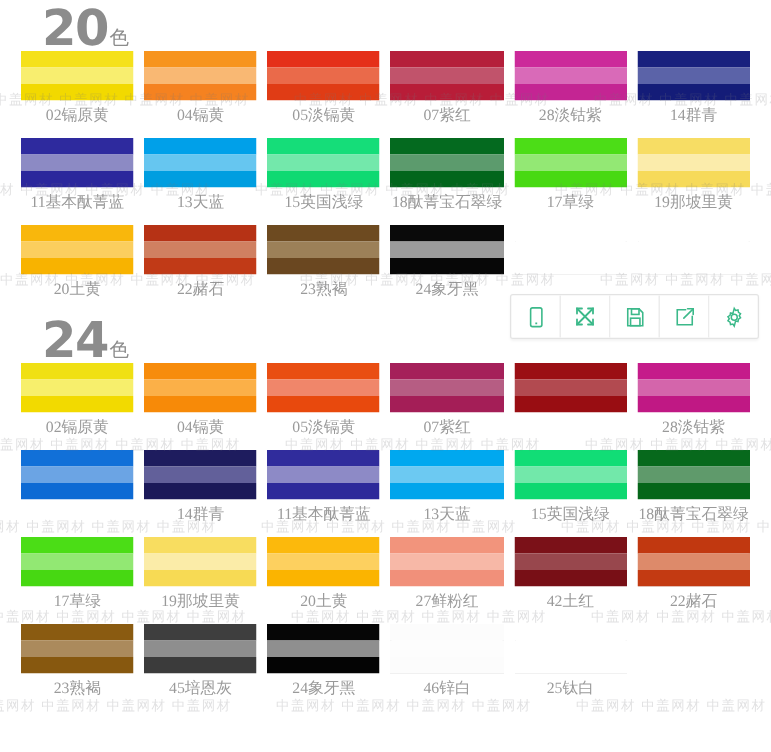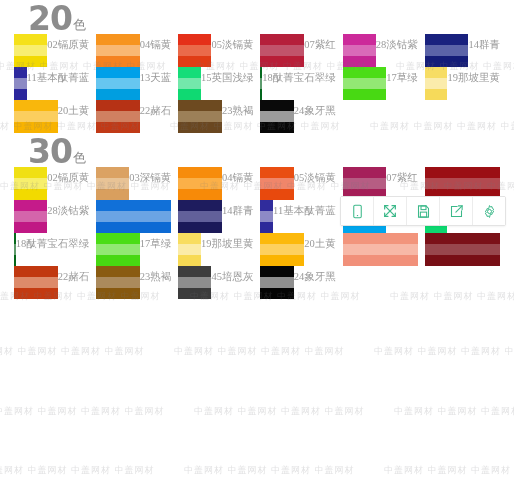--- a/index.html
+++ b/index.html
@@ -59,20 +59,21 @@
   .grid{
     display:grid;
     grid-template-columns:repeat(6,1fr);
     column-gap:7px;
     row-gap:0px;
     padding:0 14px;
   }
 
   .cell{
     display:flex;
+    flex-direction:column;
     align-items:stretch;
     margin-bottom:0;
   }
 
   .swatch{
     height:33px;
     width:100%;
     position:relative;
     overflow:hidden;
     display:flex;
@@ -292,42 +293,34 @@
               <div class="band-top" style="background: rgb(255, 255, 255);"></div>
               <div class="band-mid" style="background: rgb(255, 255, 255);"></div>
               <div class="band-bot" style="background: rgb(255, 255, 255);"></div>
             </div>
             <div class="cap"></div>
           </div>
         </div>
       </div>
       <div class="section">
         <div class="section-head">
-          <span class="section-count">30</span>
+          <span class="section-count">24</span>
           <span class="section-unit">色</span>
         </div>
         <div class="grid">
           <div class="cell">
             <div class="swatch">
               <div class="band-top" style="background: rgb(240, 224, 20);"></div>
               <div class="band-mid" style="background: rgb(247, 239, 108);"></div>
               <div class="band-bot" style="background: rgb(242, 218, 0);"></div>
             </div>
             <div class="cap">02镉原黄</div>
           </div>
           <div class="cell">
             <div class="swatch">
-              <div class="band-top" style="background: rgb(219, 162, 99);"></div>
-              <div class="band-mid" style="background: rgb(232, 195, 150);"></div>
-              <div class="band-bot" style="background: rgb(217, 159, 94);"></div>
-            </div>
-            <div class="cap">03深镉黄</div>
-          </div>
-          <div class="cell">
-            <div class="swatch">
               <div class="band-top" style="background: rgb(247, 140, 12);"></div>
               <div class="band-mid" style="background: rgb(251, 176, 72);"></div>
               <div class="band-bot" style="background: rgb(247, 138, 8);"></div>
             </div>
             <div class="cap">04镉黄</div>
           </div>
           <div class="cell">
             <div class="swatch">
               <div class="band-top" style="background: rgb(233, 78, 18);"></div>
               <div class="band-mid" style="background: rgb(240, 134, 106);"></div>
@@ -428,27 +421,29 @@
               <div class="band-bot" style="background: rgb(251, 180, 0);"></div>
             </div>
             <div class="cap">20土黄</div>
           </div>
           <div class="cell">
             <div class="swatch">
               <div class="band-top" style="background: rgb(242, 148, 124);"></div>
               <div class="band-mid" style="background: rgb(247, 184, 167);"></div>
               <div class="band-bot" style="background: rgb(241, 144, 122);"></div>
             </div>
+            <div class="cap">27鲜粉红</div>
           </div>
           <div class="cell">
             <div class="swatch">
               <div class="band-top" style="background: rgb(123, 17, 24);"></div>
               <div class="band-mid" style="background: rgb(152, 71, 77);"></div>
               <div class="band-bot" style="background: rgb(120, 15, 22);"></div>
             </div>
+            <div class="cap">42土红</div>
           </div>
           <div class="cell">
             <div class="swatch bordered">
               <div class="band-top" style="background: rgb(193, 56, 16);"></div>
               <div class="band-mid" style="background: rgb(221, 138, 106);"></div>
               <div class="band-bot" style="background: rgb(195, 58, 18);"></div>
             </div>
             <div class="cap">22赭石</div>
           </div>
           <div class="cell">
@@ -470,24 +465,33 @@
           <div class="cell">
             <div class="swatch">
               <div class="band-top" style="background: rgb(6, 6, 6);"></div>
               <div class="band-mid" style="background: rgb(143, 143, 143);"></div>
               <div class="band-bot" style="background: rgb(4, 4, 4);"></div>
             </div>
             <div class="cap">24象牙黑</div>
           </div>
           <div class="cell">
             <div class="swatch bordered">
+              <div class="band-top" style="background: rgb(252, 252, 252);"></div>
+              <div class="band-mid" style="background: rgb(253, 253, 253);"></div>
+              <div class="band-bot" style="background: rgb(252, 252, 252);"></div>
+            </div>
+            <div class="cap">46锌白</div>
+          </div>
+          <div class="cell">
+            <div class="swatch bordered">
               <div class="band-top" style="background: rgb(255, 255, 255);"></div>
               <div class="band-mid" style="background: rgb(255, 255, 255);"></div>
               <div class="band-bot" style="background: rgb(255, 255, 255);"></div>
             </div>
+            <div class="cap">25钛白</div>
           </div>
         </div>
       </div>
     </div>
 </div>
 
 <div class="toolbar">
   <div class="tb-btn">
     <span>
       <svg width="15" height="15" viewBox="0 0 24 24" fill="none" stroke="#3cb98a" stroke-width="1.7">

